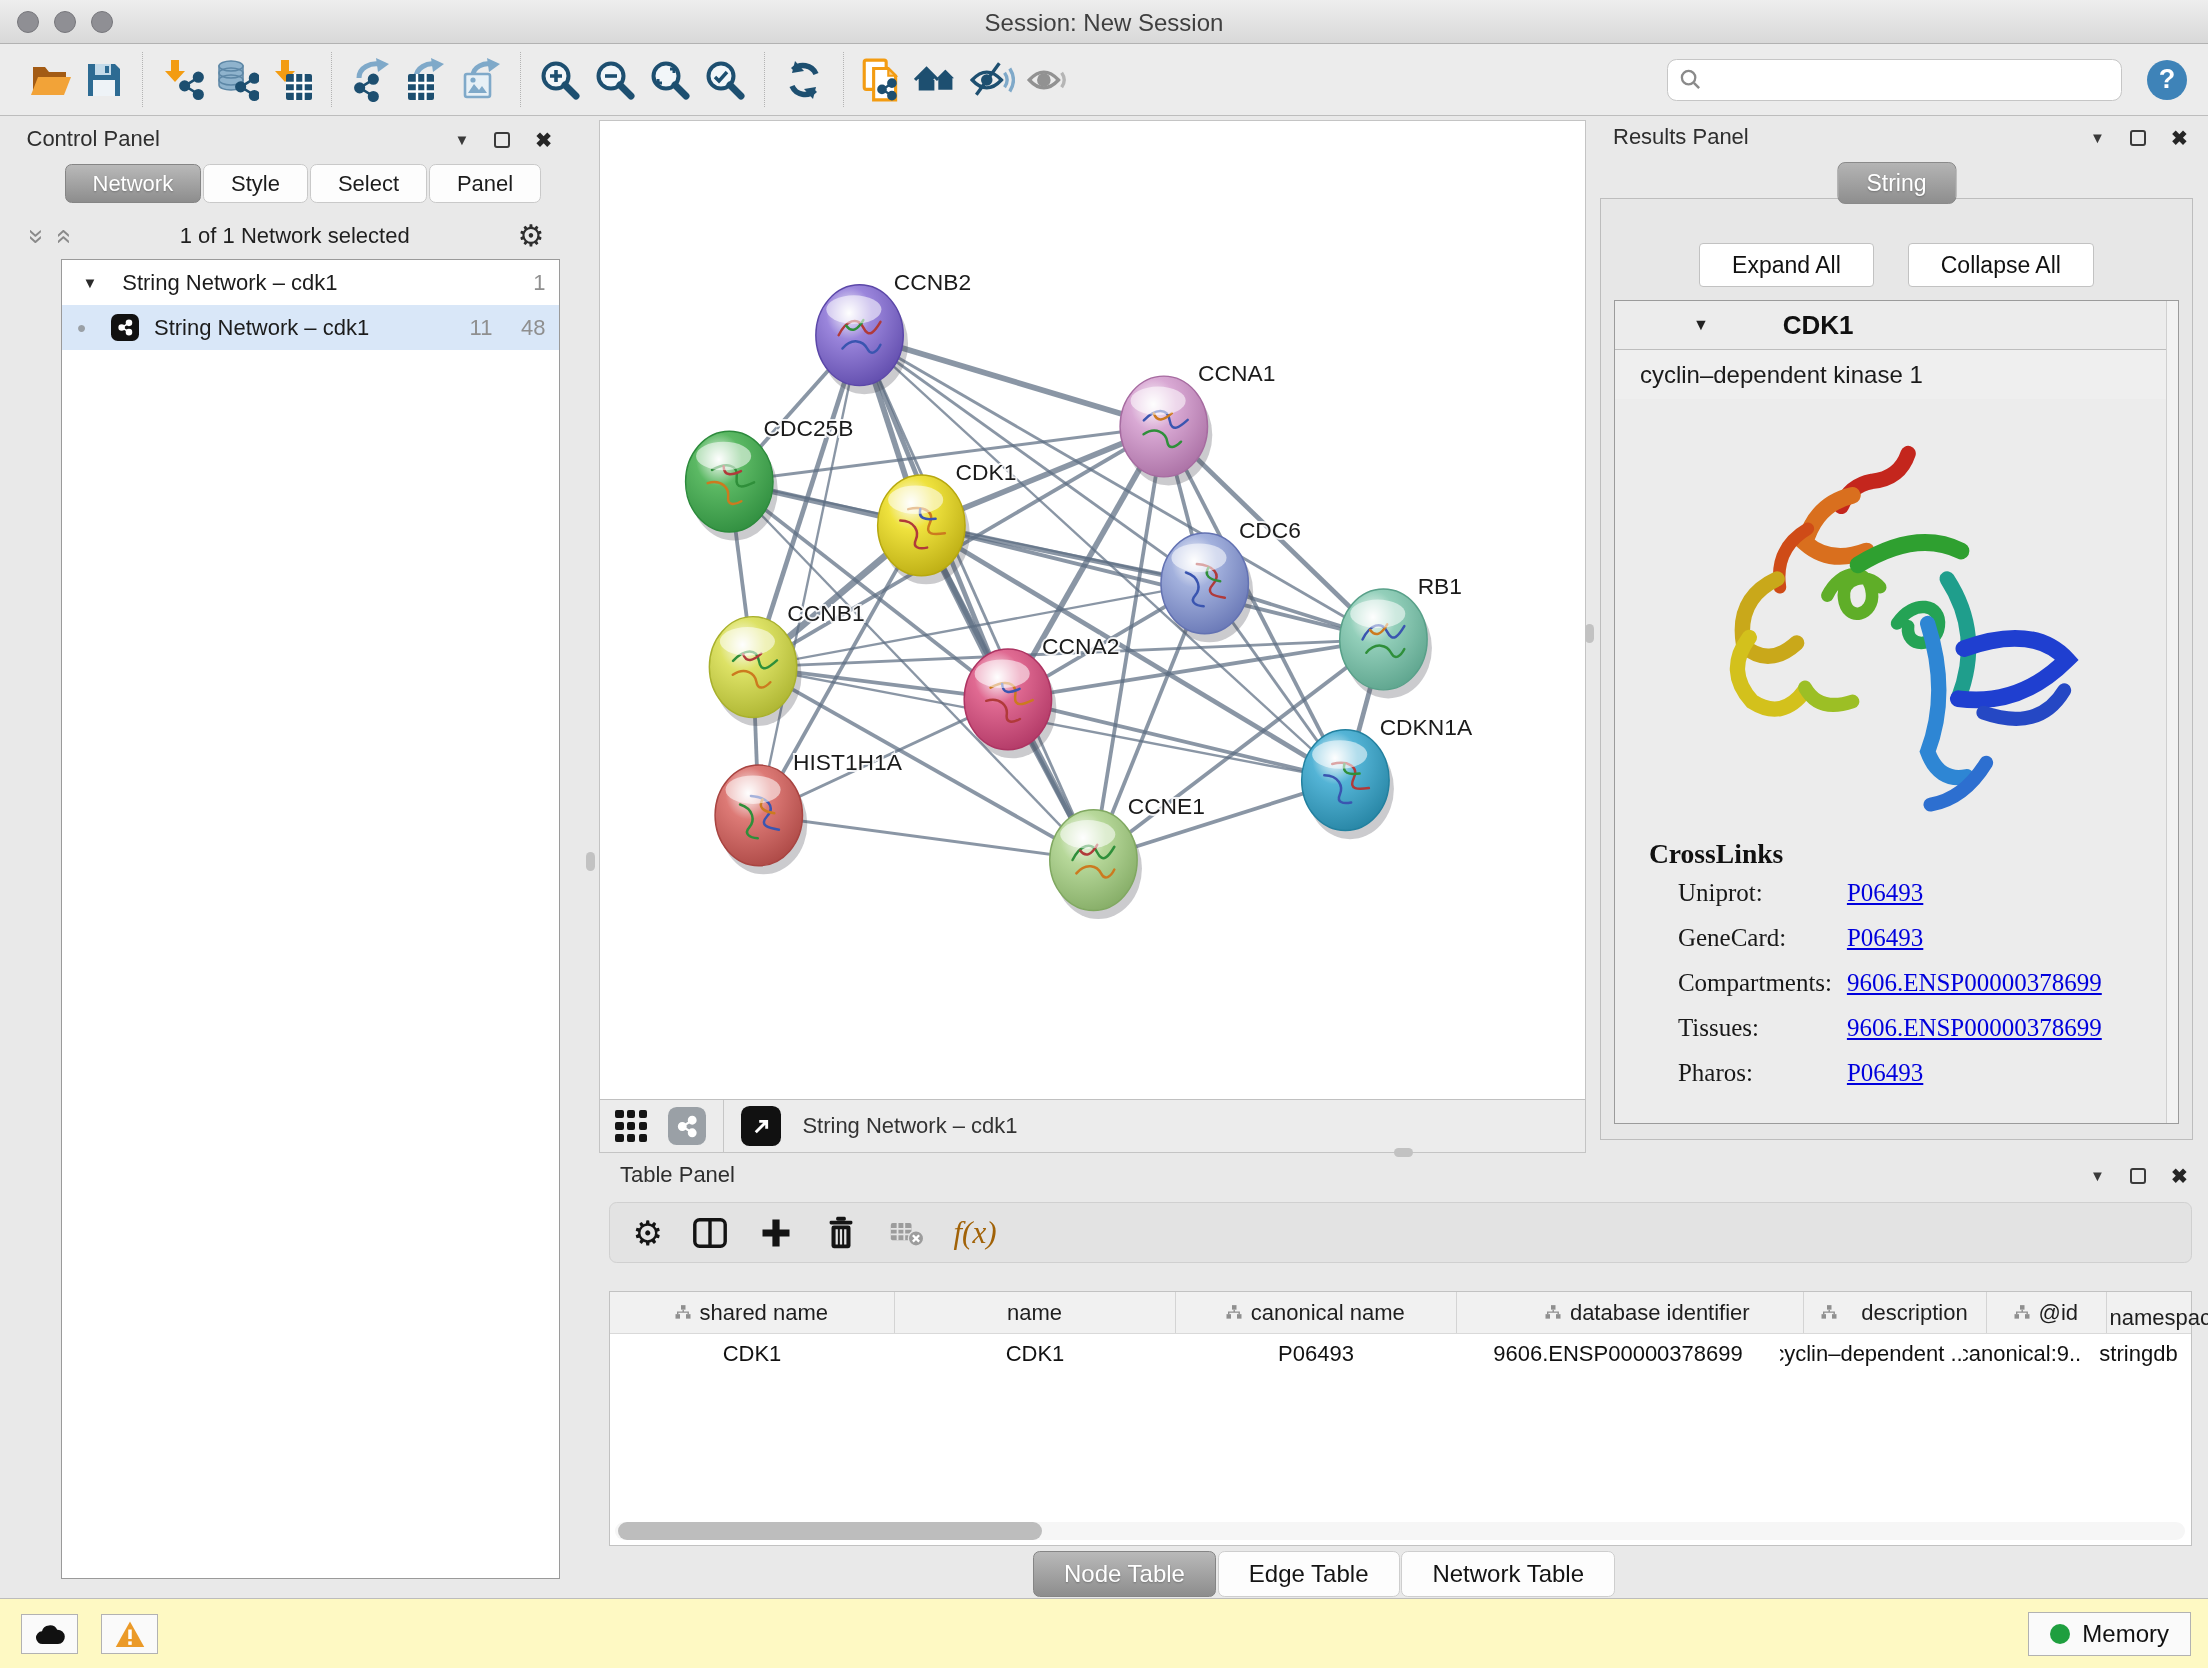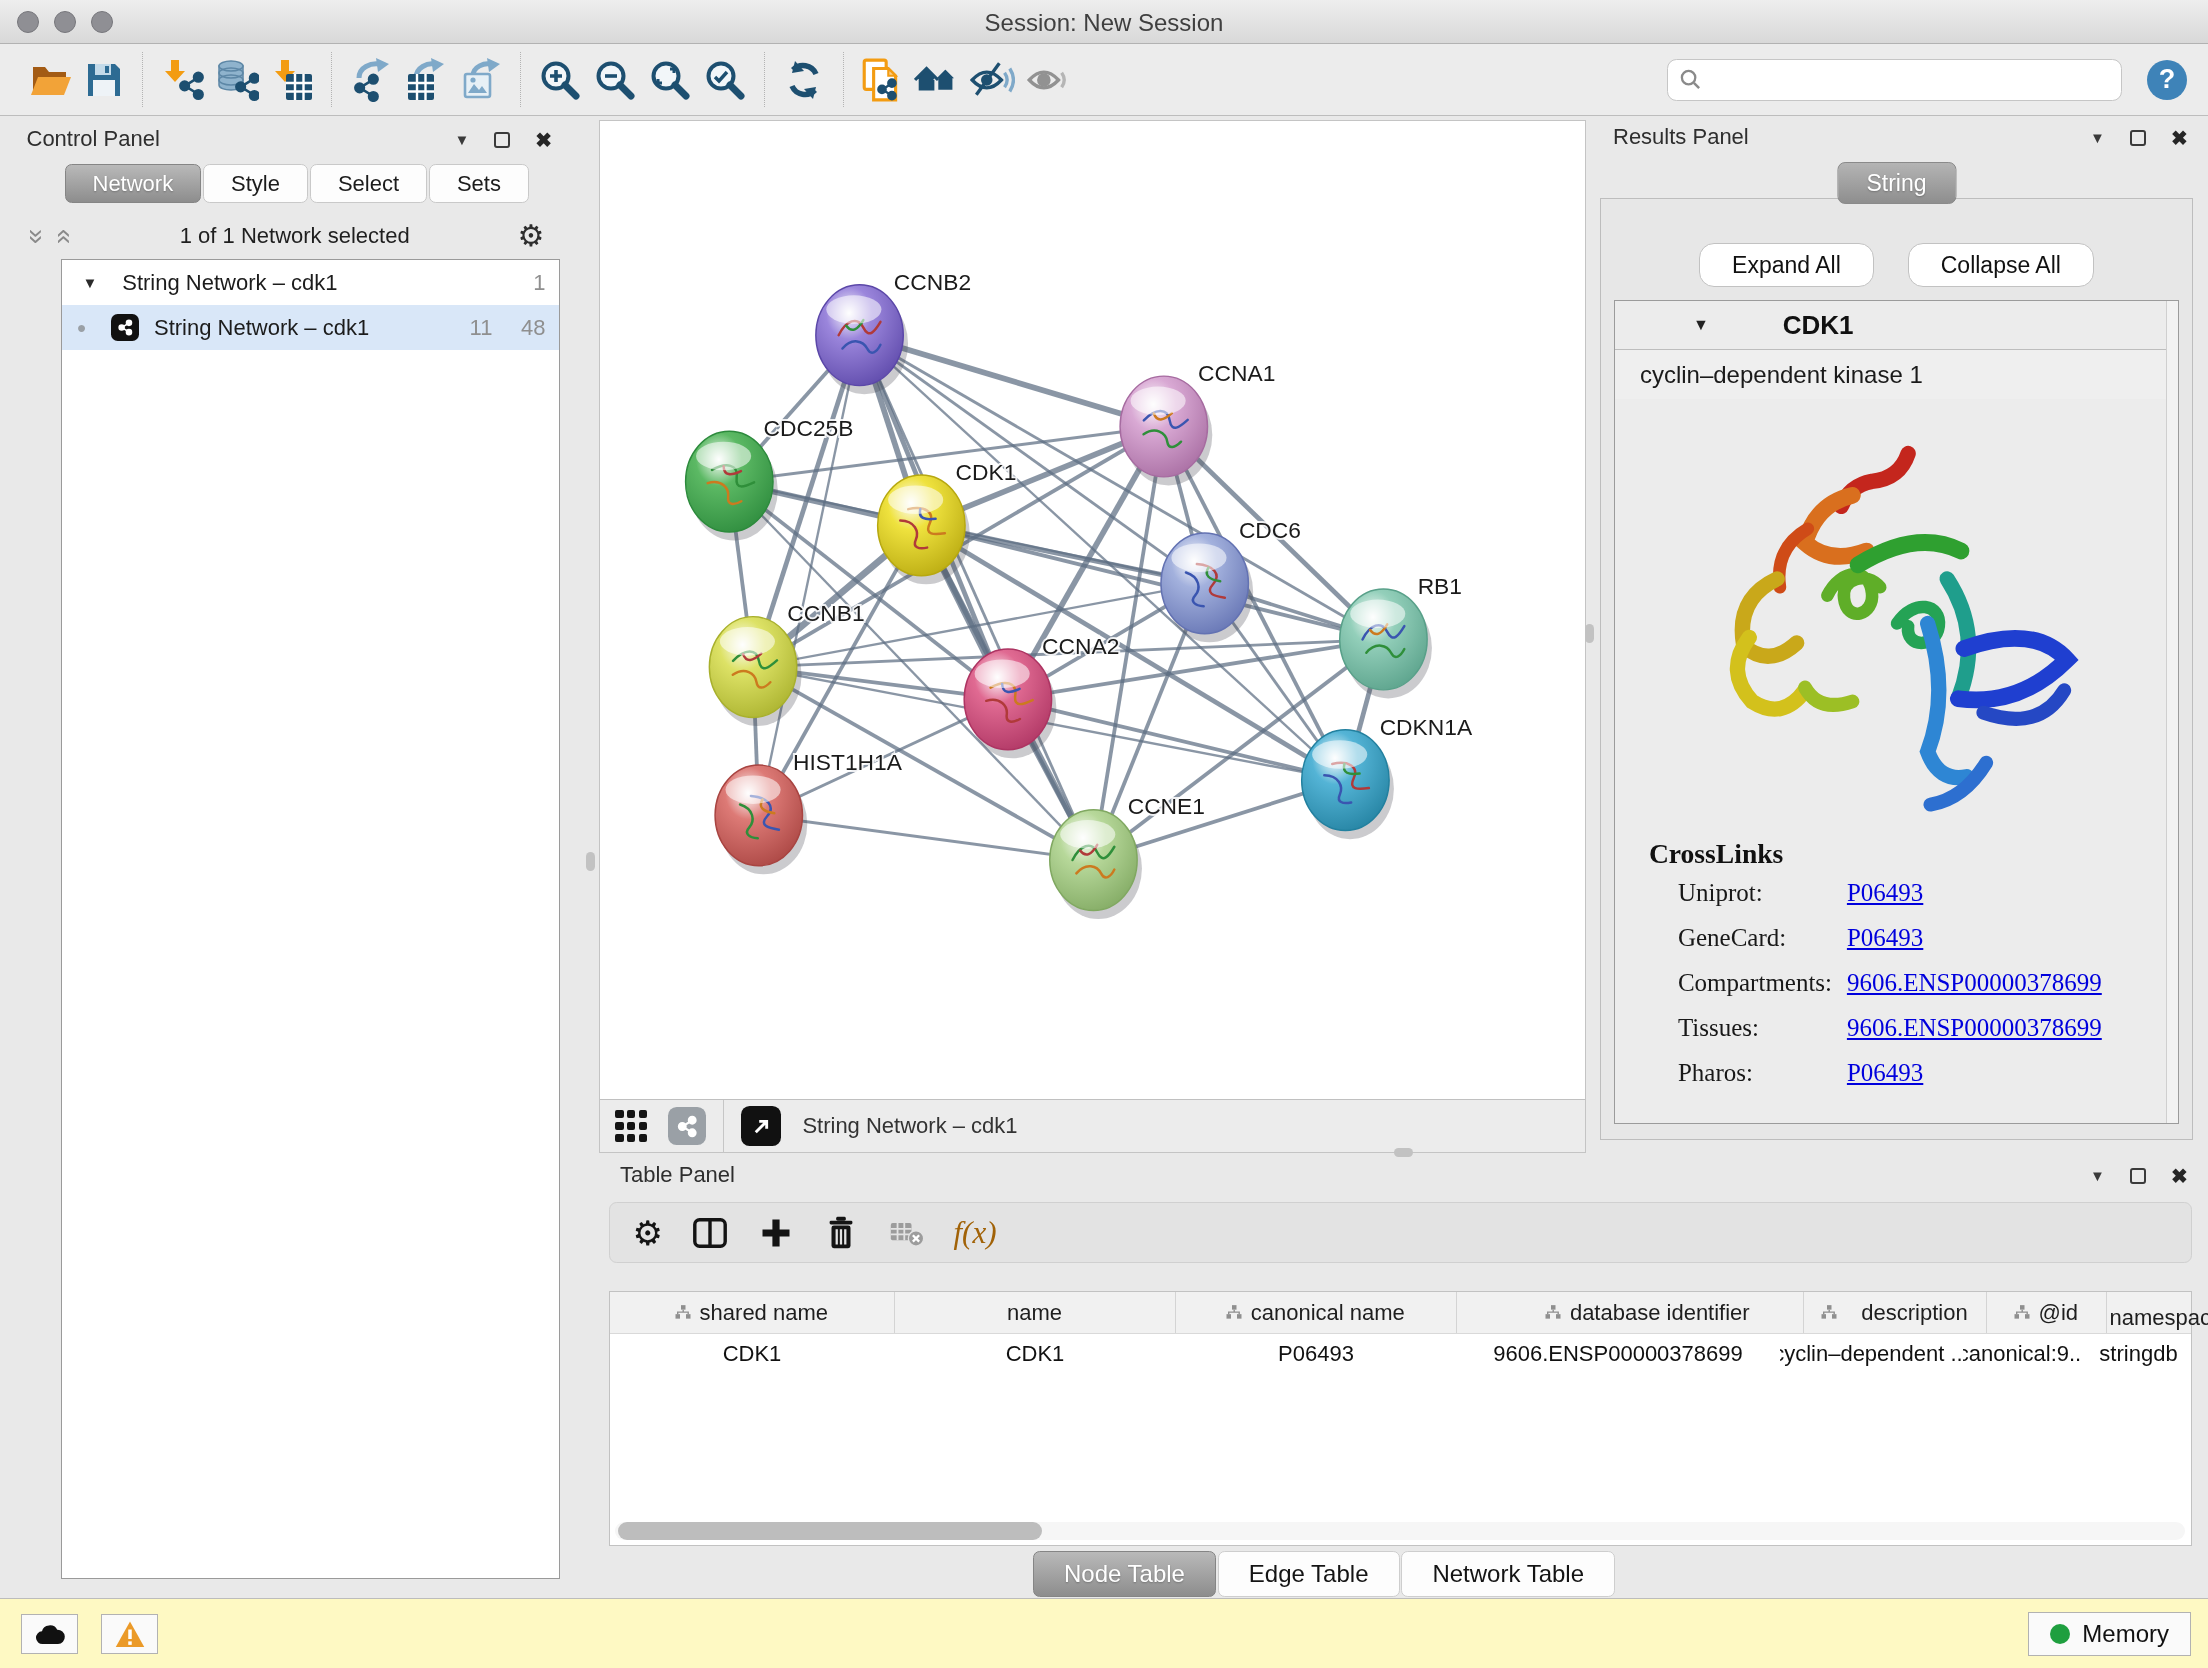--- a/index.html
+++ b/index.html
@@ -76,21 +76,21 @@
 
   
   .results-panel { position:absolute; left:1592px; top:120px; width:609px; height:1033px; }
   .rp-head { position:absolute; top:3.8px; left:21px; }
   .rp-ctrls { position:absolute; top:5.7px; right:13.3px; }
   .rp-outer { position:absolute; left:7.6px; right:7.6px; top:78px; bottom:13.3px; background:#e7e7e7; border:1px solid #bdbdbd; }
   .rp-tab { position:absolute; top:42px; left:50%; transform:translateX(-50%); z-index:2;
     background:linear-gradient(#b4b4b4,#8e8e8e); color:#fff; font-size:23px; padding:6.7px 28.5px; border-radius:7.6px;
     border:1px solid #8a8a8a; text-shadow:0 1px 1.9px rgba(0,0,0,.25); }
   .rp-btns { display:flex; justify-content:center; gap:34px; margin-top:44px; }
-  .rp-btn { background:#fff; border:1px solid #c2c2c2; border-radius:15px; font-size:23px; padding:7.6px 32px; color:#111; }
+  .rp-btn { background:#fff; border:1px solid #c2c2c2; border-radius:4px; font-size:23px; padding:7.6px 32px; color:#111; }
   .rp-inner { position:absolute; left:13.3px; right:13.3px; top:101px; bottom:15px; background:#ececec;
     border:1.9px solid #9b9b9b; overflow:hidden; }
   .rp-scroll { position:absolute; right:0; top:0; bottom:0; width:12.4px; background:#f2f2f2; border-left:1px solid #cfcfcf; }
   .gene-head { height:49px; border-bottom:1px solid #bdbdbd; display:flex; align-items:center; }
   .gene-caret { font-size:16px; color:#222; margin-left:78px; }
   .gene-name { font-size:26px; font-weight:bold; color:#111; margin-left:74px; }
   .gene-desc { height:49px; display:flex; align-items:center; padding-left:25px; font-size:24px; color:#1a1a1a;
     background:#efefef; }
   .protein { display:block; margin:13.3px auto 0; }
   .cl-title { font-family:"Liberation Serif", serif; font-size:27.6px; font-weight:bold; color:#111;
@@ -323,21 +323,21 @@
   <div class="cp-head panel-title">Control Panel</div>
   <div class="win-ctrls cp-ctrls">
     <span class="wc-caret">▼</span>
     <span class="win-sq"></span>
     <span class="wc-close">✖</span>
   </div>
   <div class="cp-tabs">
       <div class="cp-tab active">Network</div>
       <div class="cp-tab">Style</div>
       <div class="cp-tab">Select</div>
-      <div class="cp-tab">Sets</div>
+      <div class="cp-tab">Panel</div>
     </div>
   <div class="cp-selector">
     <span class="chev">»</span>
     <span class="chev" style="margin-left:13.3px">«</span>
     <span class="lbl">1 of 1 Network selected</span>
     <span class="gear">⚙</span>
   </div>
   <div class="tree-box">
     <div class="trow">
       <span class="tree-caret">▼</span>

